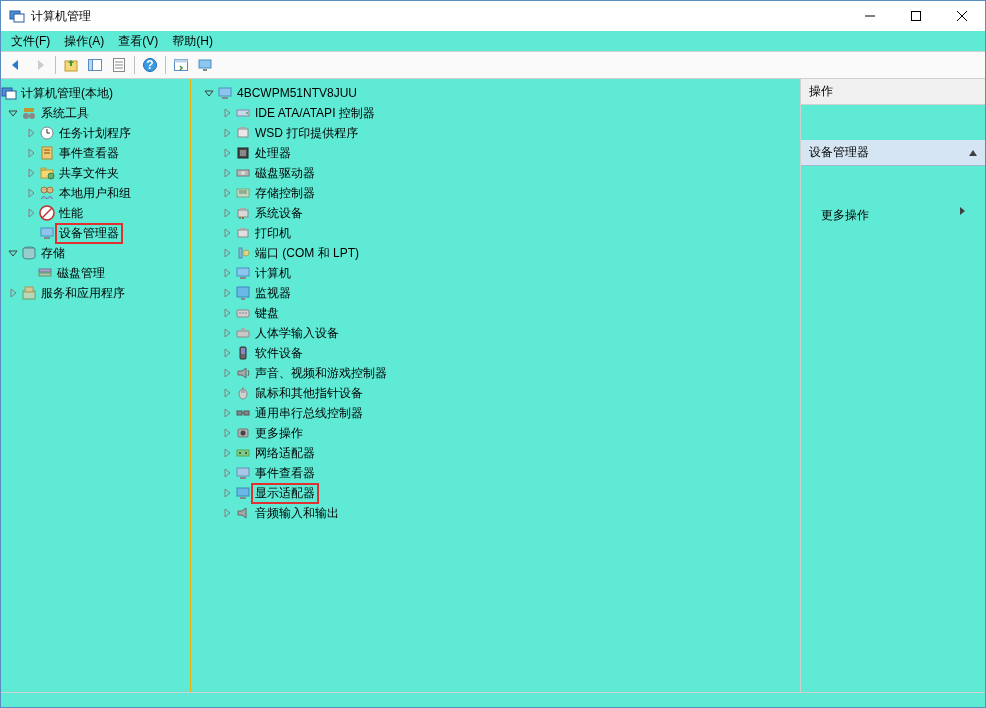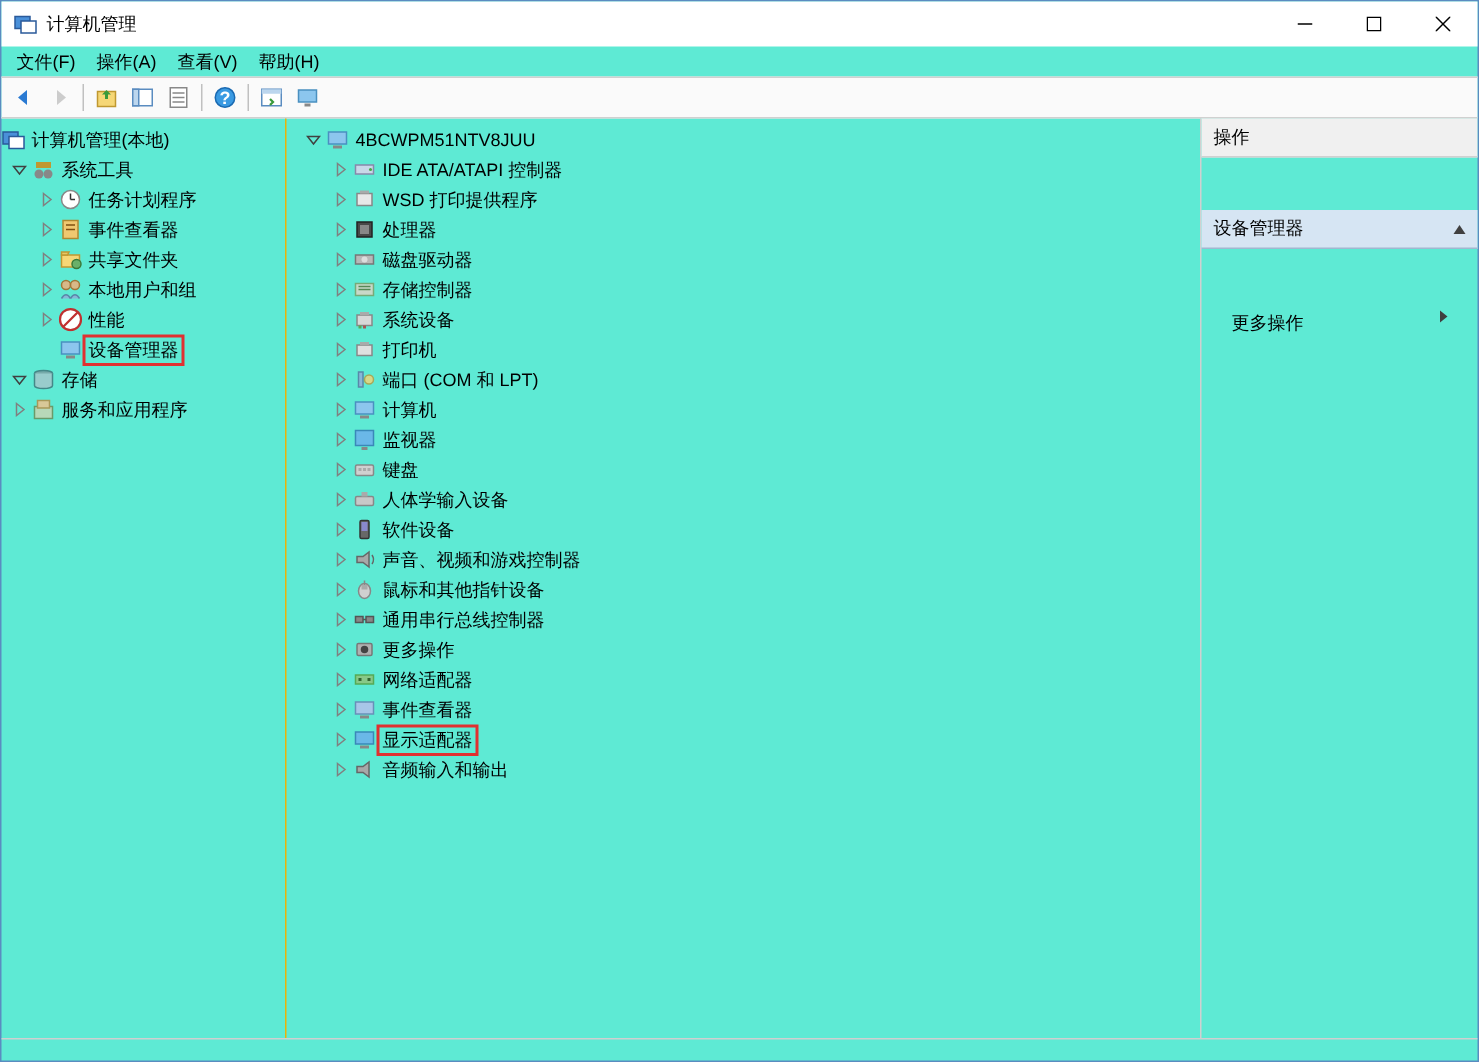--- a/index.html
+++ b/index.html
@@ -255,20 +255,32 @@
             </svg>
           </span>
         <span class="node-icon">
             <svg viewBox="0 0 16 16">
               <ellipse cx="8" cy="4" rx="6" ry="2" fill="#7aa" stroke="#488"></ellipse>
               <path d="M2 4 L2 12 A6 2 0 0 0 14 12 L14 4" fill="#9cc" stroke="#488"></path>
             </svg>
           </span>
         <span class="lbl">存储</span>
       </div>
+      <div id="storage-children">
+          <div class="tree-row">
+            <span class="sp" style="width:34px"></span>
+            <span class="node-icon">
+              <svg viewBox="0 0 16 16">
+                <rect x="2" y="4" width="12" height="3" fill="#a8a8c8" stroke="#707090"></rect>
+                <rect x="2" y="8" width="12" height="3" fill="#a8c8a8" stroke="#709070"></rect>
+              </svg>
+            </span>
+            <span class="lbl">磁盘管理</span>
+          </div>
+        </div>
       <div class="tree-row">
         <span class="sp" style="width:4px"></span>
         <span class="expander">
             <svg viewBox="0 0 10 10">
               <path d="M3 1 L8 5 L3 9 Z" fill="none" stroke="#808080"></path>
             </svg>
           </span>
         <span class="node-icon">
             <svg viewBox="0 0 16 16">
               <rect x="2" y="6" width="12" height="8" fill="#b8d8b8" stroke="#6a9a6a"></rect>

